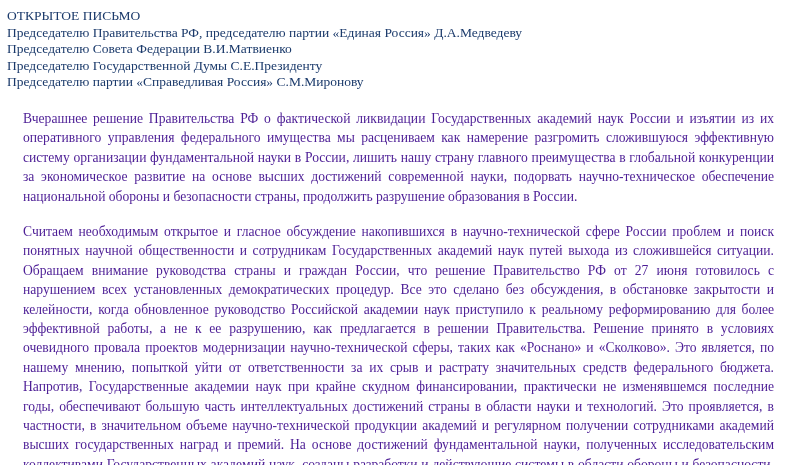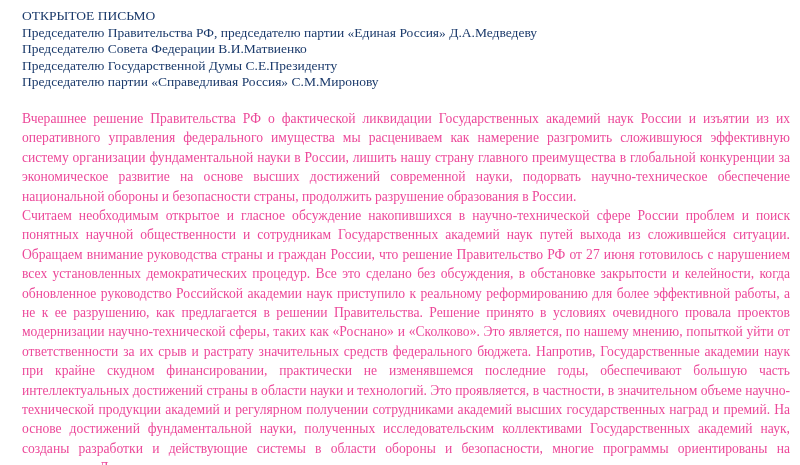--- a/index.html
+++ b/index.html
@@ -11,43 +11,43 @@
     height: 465px;
     background: #ffffff;
     font-family: "Liberation Serif", "DejaVu Serif", serif;
     color: #1b3a6b;
     overflow: hidden;
   }
   .page {
     width: 800px;
     height: 427px;
     box-sizing: border-box;
-    padding: 8px 10px 0 22px;
+    padding: 8px 10px 0 7px;
     position: relative;
   }
   .addressees {
     margin: 0;
     padding: 0;
     list-style: none;
   }
   .addressees li {
     font-size: 13.5px;
     line-height: 16.6px;
     color: #1b3a6b;
     white-space: nowrap;
   }
   .body-text {
     margin-top: 18px;
   }
   .body-text p {
-    margin: 0;
+    margin: 16px;
     font-size: 13.6px;
     line-height: 19.4px;
     text-align: justify;
-    color: #ec4899;
+    color: #4c1d95;
     text-indent: 0;
   }
   .body-text p.indent {
     text-indent: 0;
   }
 </style>
 </head>
 <body>
 
 <div class="page">

